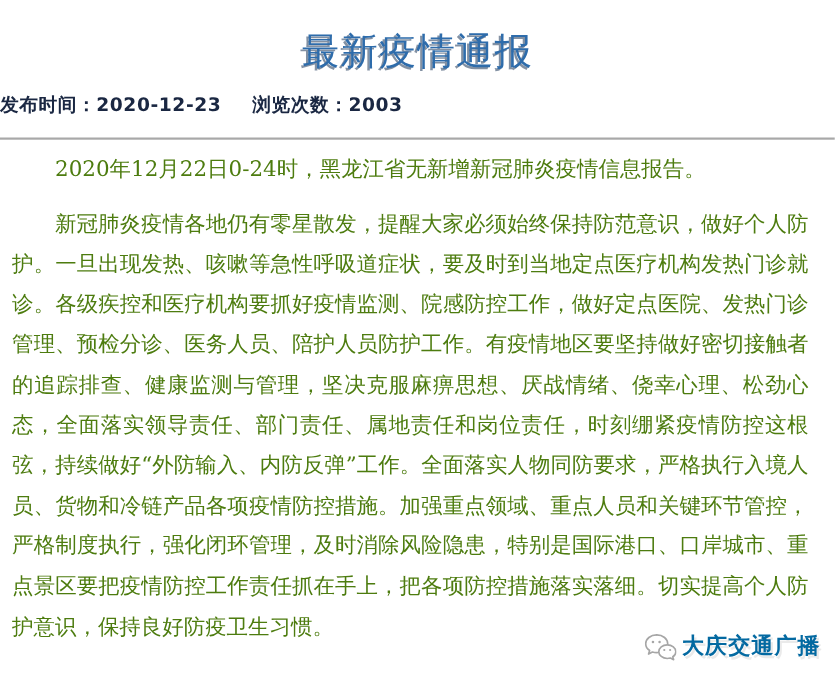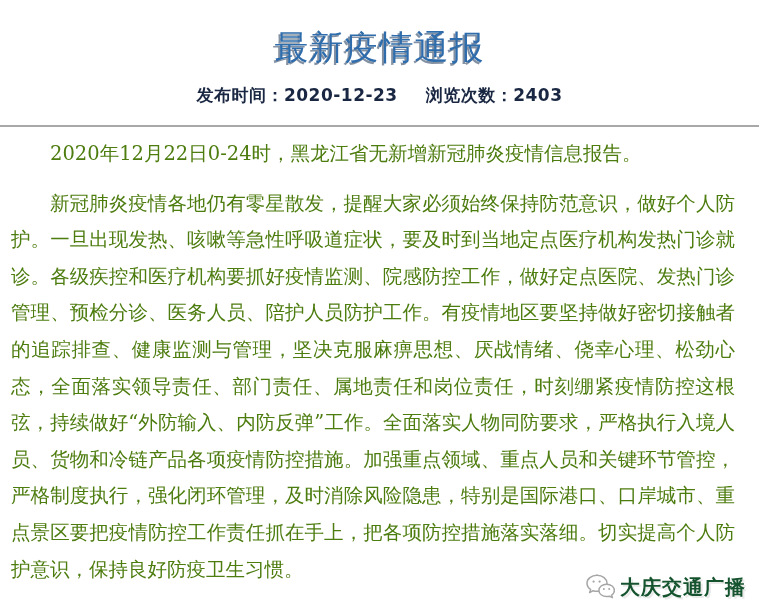--- a/index.html
+++ b/index.html
@@ -24,21 +24,21 @@
     line-height: 40px;
     font-weight: 400;
     color: #2e6cab;
     text-shadow: -2px 2px 0 rgba(29,55,88,0.55);
     letter-spacing: 1px;
     font-family: "DejaVu Sans", sans-serif;
   }
   .meta-line {
     margin-top: 17px;
     display: flex;
-    justify-content: center;
+    justify-content: flex-start;
     gap: 28px;
     font-size: 17px;
     font-weight: 700;
     color: #1a2742;
     letter-spacing: 0.5px;
   }
   .divider {
     margin: 18px 0 0 0;
     border: none;
     border-top: 2px solid #a8a8a8;
@@ -54,43 +54,43 @@
   }
   .article p {
     margin: 0 0 13px 0;
     text-indent: 2em;
   }
   .watermark {
     position: absolute;
     right: 13px;
     bottom: 12px;
     display: flex;
-    align-items: flex-start;
+    align-items: flex-end;
     gap: 5px;
-    color: #14532d;
+    color: #0369a1;
     font-size: 20px;
     font-weight: 700;
     letter-spacing: 1px;
     text-shadow: 2px 2px 0 #eaeaea;
     font-family: "DejaVu Sans", sans-serif;
   }
   .wm-icon svg {
     display: block;
   }
 </style>
 </head>
 <body>
 
 <div class="page">
 
   <h1 class="page-title">最新疫情通报</h1>
 
   <div class="meta-line">
     <span>发布时间：2020-12-23</span>
-    <span>浏览次数：2403</span>
+    <span>浏览次数：2003</span>
   </div>
 
   <hr class="divider">
 
   <div class="article">
     <p>2020年12月22日0-24时，黑龙江省无新增新冠肺炎疫情信息报告。</p>
     <p>新冠肺炎疫情各地仍有零星散发，提醒大家必须始终保持防范意识，做好个人防护。一旦出现发热、咳嗽等急性呼吸道症状，要及时到当地定点医疗机构发热门诊就诊。各级疾控和医疗机构要抓好疫情监测、院感防控工作，做好定点医院、发热门诊管理、预检分诊、医务人员、陪护人员防护工作。有疫情地区要坚持做好密切接触者的追踪排查、健康监测与管理，坚决克服麻痹思想、厌战情绪、侥幸心理、松劲心态，全面落实领导责任、部门责任、属地责任和岗位责任，时刻绷紧疫情防控这根弦，持续做好“外防输入、内防反弹”工作。全面落实人物同防要求，严格执行入境人员、货物和冷链产品各项疫情防控措施。加强重点领域、重点人员和关键环节管控，严格制度执行，强化闭环管理，及时消除风险隐患，特别是国际港口、口岸城市、重点景区要把疫情防控工作责任抓在手上，把各项防控措施落实落细。切实提高个人防护意识，保持良好防疫卫生习惯。</p>
   </div>
 
   <div class="watermark">

